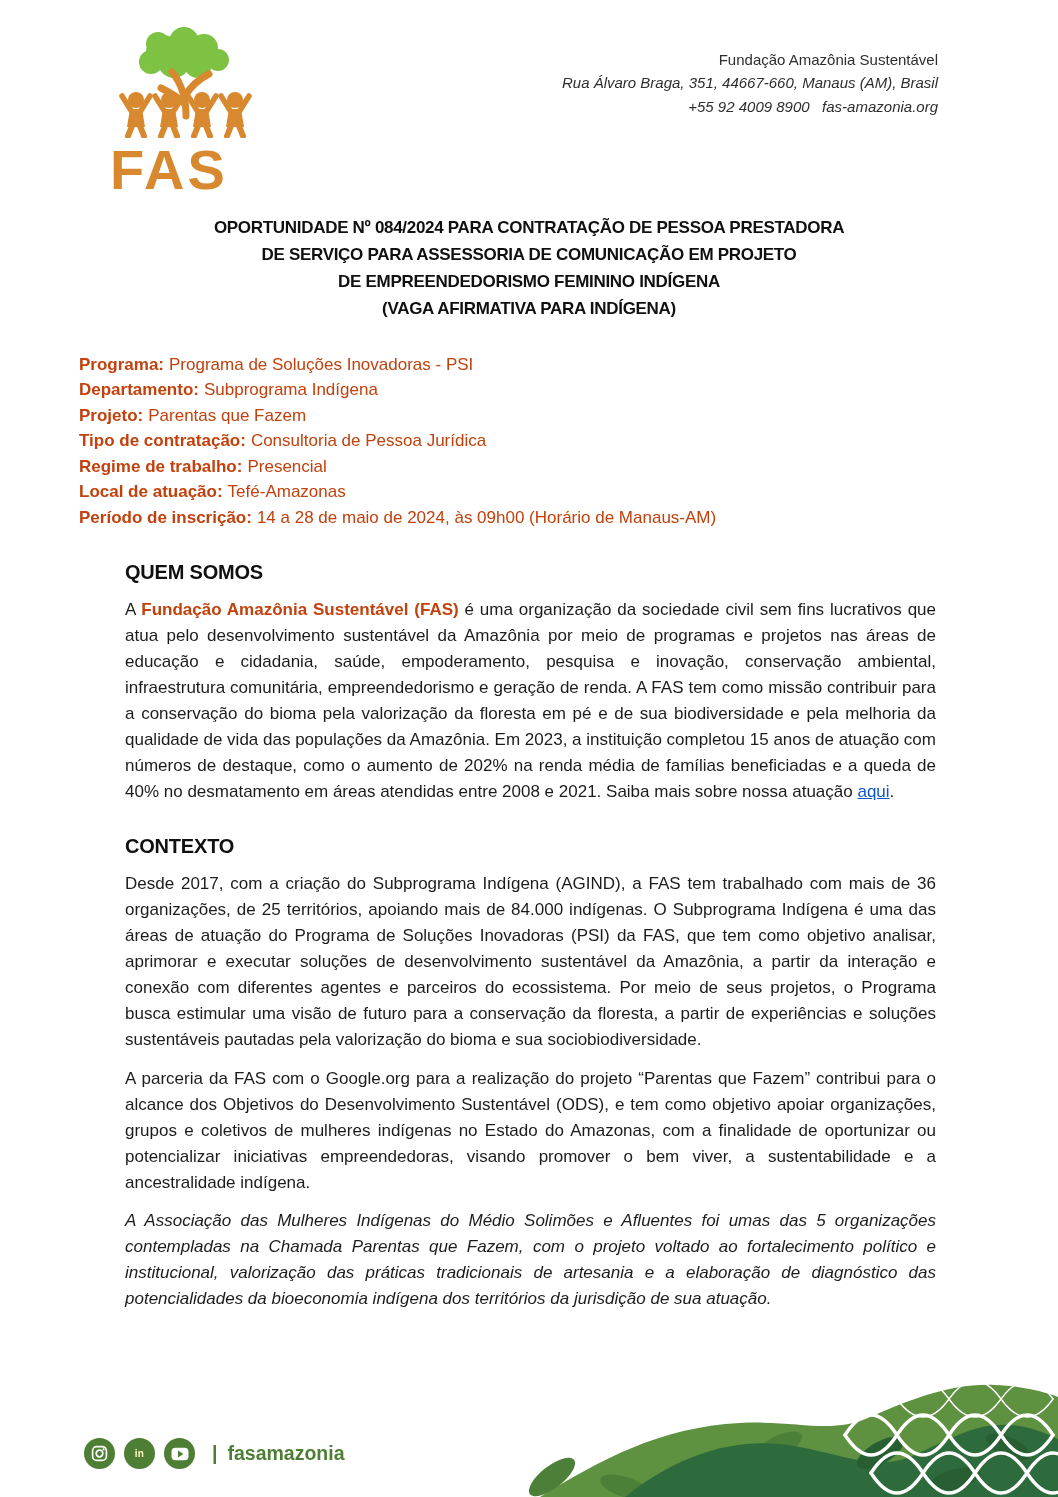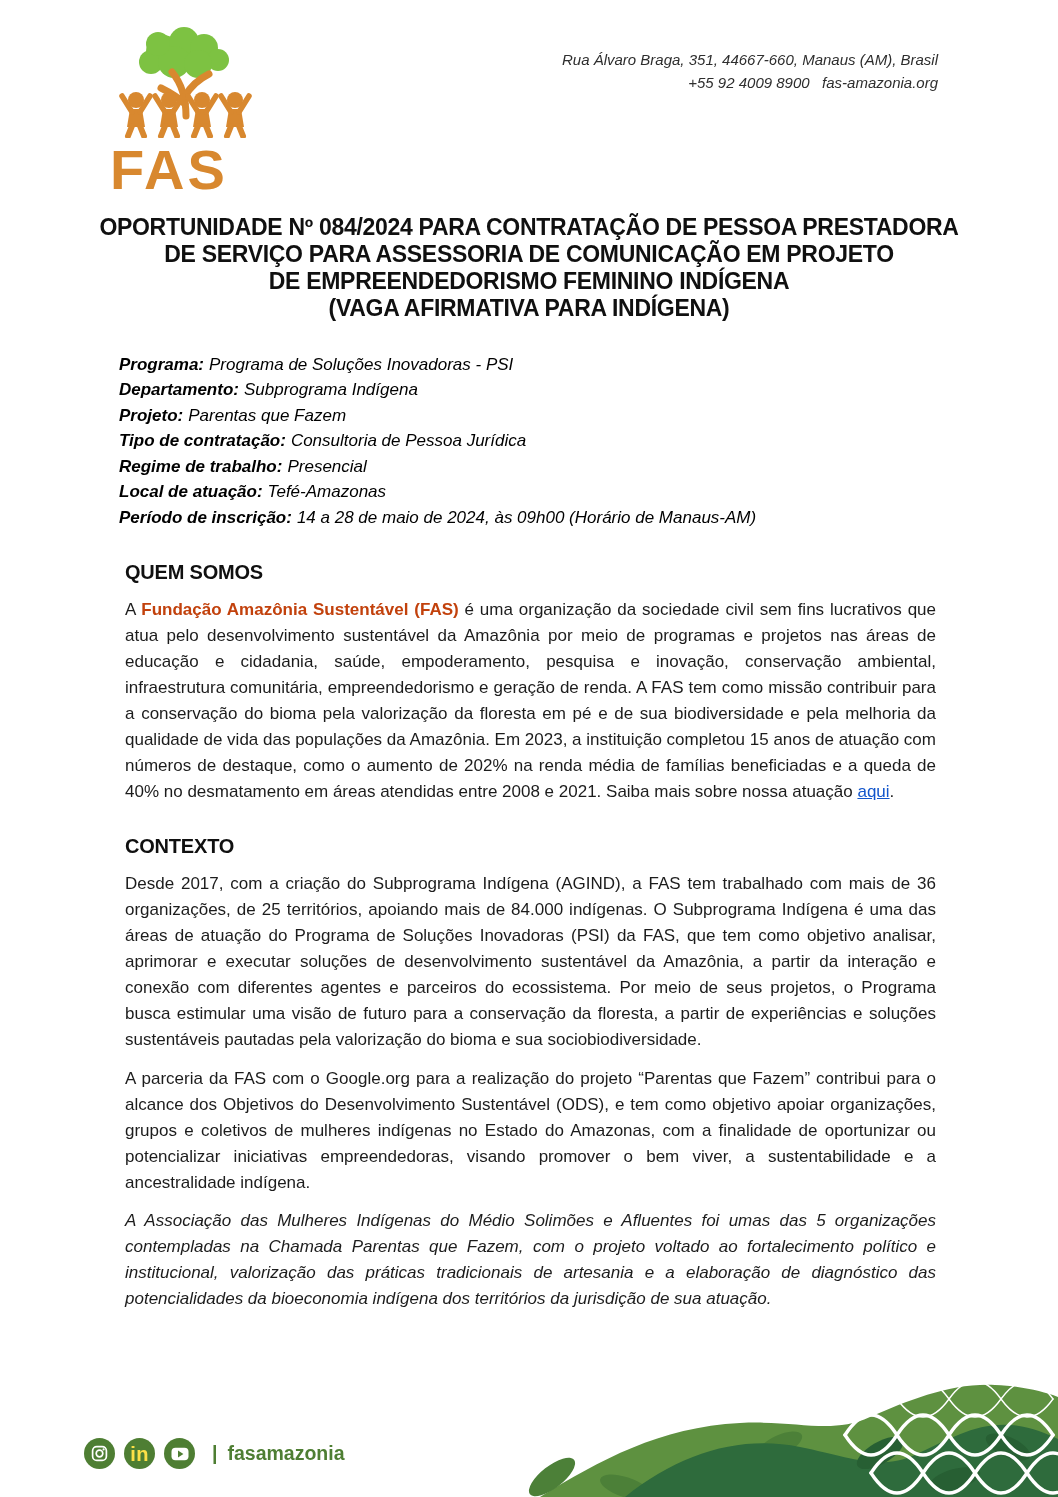--- a/index.html
+++ b/index.html
@@ -8,39 +8,39 @@
 
   
   .page-header{display:flex;justify-content:space-between;align-items:flex-start;padding:26px 120px 0 106px;}
   .logo{width:150px;flex:0 0 auto;}
   .logo-text{font-size:56px;font-weight:bold;color:#D8882F;letter-spacing:3px;line-height:0.92;margin:2px 0 0 4px;}
   .contact{padding-top:22px;text-align:right;font-size:15px;line-height:1.55;color:#2e2e2e;}
   .contact .it{font-style:italic;}
   .contact .pre{white-space:pre-wrap;}
 
   
-  .doc-title{margin:18px auto 0;width:860px;text-align:center;font-weight:bold;font-size:23px;line-height:27px;color:#101010;letter-spacing:-0.3px;}
+  .doc-title{margin:18px auto 0;width:860px;text-align:center;font-weight:bold;font-size:17px;line-height:27px;color:#101010;letter-spacing:-0.3px;}
 
   
-  .details{margin:30px 122px 0 119px;font-size:17px;line-height:25.6px;color:#000000;font-style:italic;}
+  .details{margin:30px 122px 0 79px;font-size:17px;line-height:25.6px;color:#c2410c;}
   .details .lbl{font-weight:bold;margin-right:5px;}
 
   
   .section-heading{margin:30px 122px 0 125px;font-size:20px;font-weight:bold;color:#101010;letter-spacing:-0.2px;}
   .body-text{margin:13px 122px 0 125px;font-size:17px;line-height:26px;text-align:justify;color:#1c1c1c;}
   .body-text.gap{}
   .body-text.tight{margin-top:12px;font-style:italic;}
   .body-text b{color:#c2410c;}
   .link{color:#1155CC;text-decoration:underline;cursor:pointer;}
 
   
   .footer-art{position:absolute;left:0;bottom:0;width:1058px;height:122px;pointer-events:none;}
   .social-row{position:absolute;left:84px;bottom:28px;display:flex;align-items:center;gap:9px;}
   .social-circle{width:31px;height:31px;border-radius:50%;background:#4E7E33;display:flex;align-items:center;justify-content:center;}
-  .li-glyph{color:#fde047;font-weight:bold;font-size:20px;line-height:1;letter-spacing:0.3px;}
+  .li-glyph{color:#fef9c3;font-weight:bold;font-size:10px;line-height:1;letter-spacing:0.3px;}
   .handle-wrap{display:flex;align-items:center;gap:10px;margin-left:8px;color:#4E7E33;font-weight:bold;font-size:19.5px;}
 </style>
 </head>
 <body>
 
 <div class="page">
 
   <div class="page-header">
     <div class="logo">
       <svg width="150" height="112" viewBox="0 0 150 112">
@@ -86,20 +86,21 @@
             <path d="M123,83 L135,83 L138,101 L120,101 Z" stroke="none"></path>
             <path d="M125,86 L115,70 M133,86 L143,70" stroke-width="5.5" stroke-linecap="round" fill="none"></path>
             <path d="M125,100 L121,110 M133,100 L137,110" stroke-width="6" stroke-linecap="round" fill="none"></path>
           </g>
         </g>
       </svg>
       <div class="logo-text">FAS</div>
     </div>
 
     <div class="contact">
+      <div>Fundação Amazônia Sustentável</div>
       <div class="it">Rua Álvaro Braga, 351, 44667-660, Manaus (AM), Brasil</div>
       <div class="it pre">+55 92 4009 8900   fas-amazonia.org</div>
     </div>
   </div>
 
   <div class="doc-title">
     <div>OPORTUNIDADE Nº 084/2024 PARA CONTRATAÇÃO DE PESSOA PRESTADORA</div>
     <div>DE SERVIÇO PARA ASSESSORIA DE COMUNICAÇÃO EM PROJETO</div>
     <div>DE EMPREENDEDORISMO FEMININO INDÍGENA</div>
     <div>(VAGA AFIRMATIVA PARA INDÍGENA)</div>

